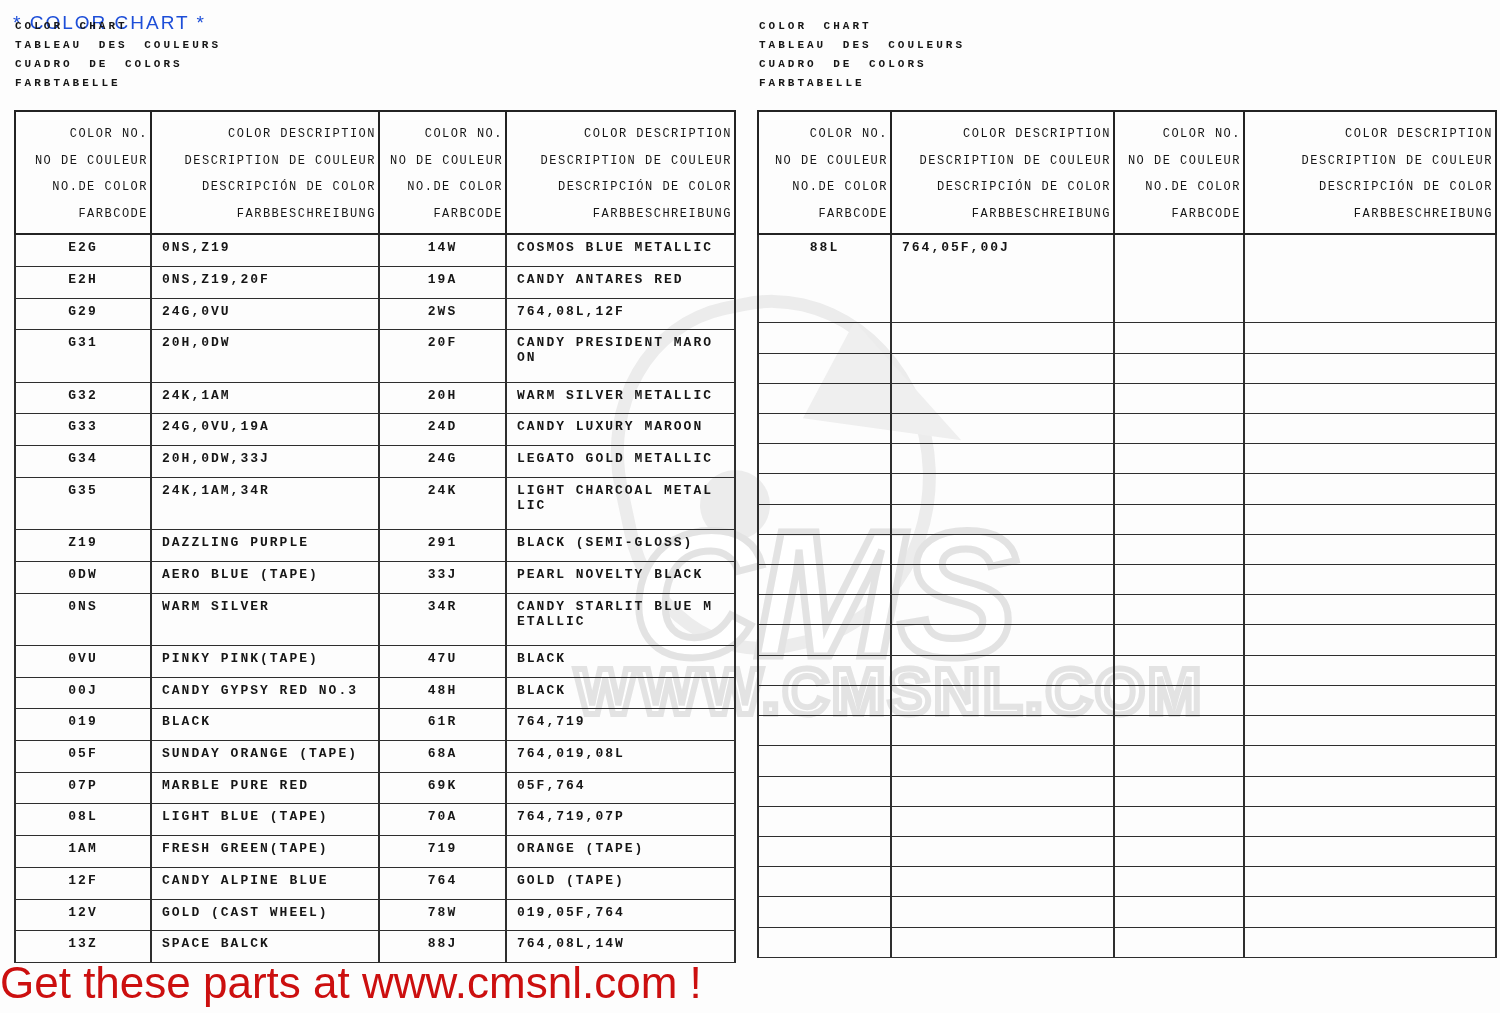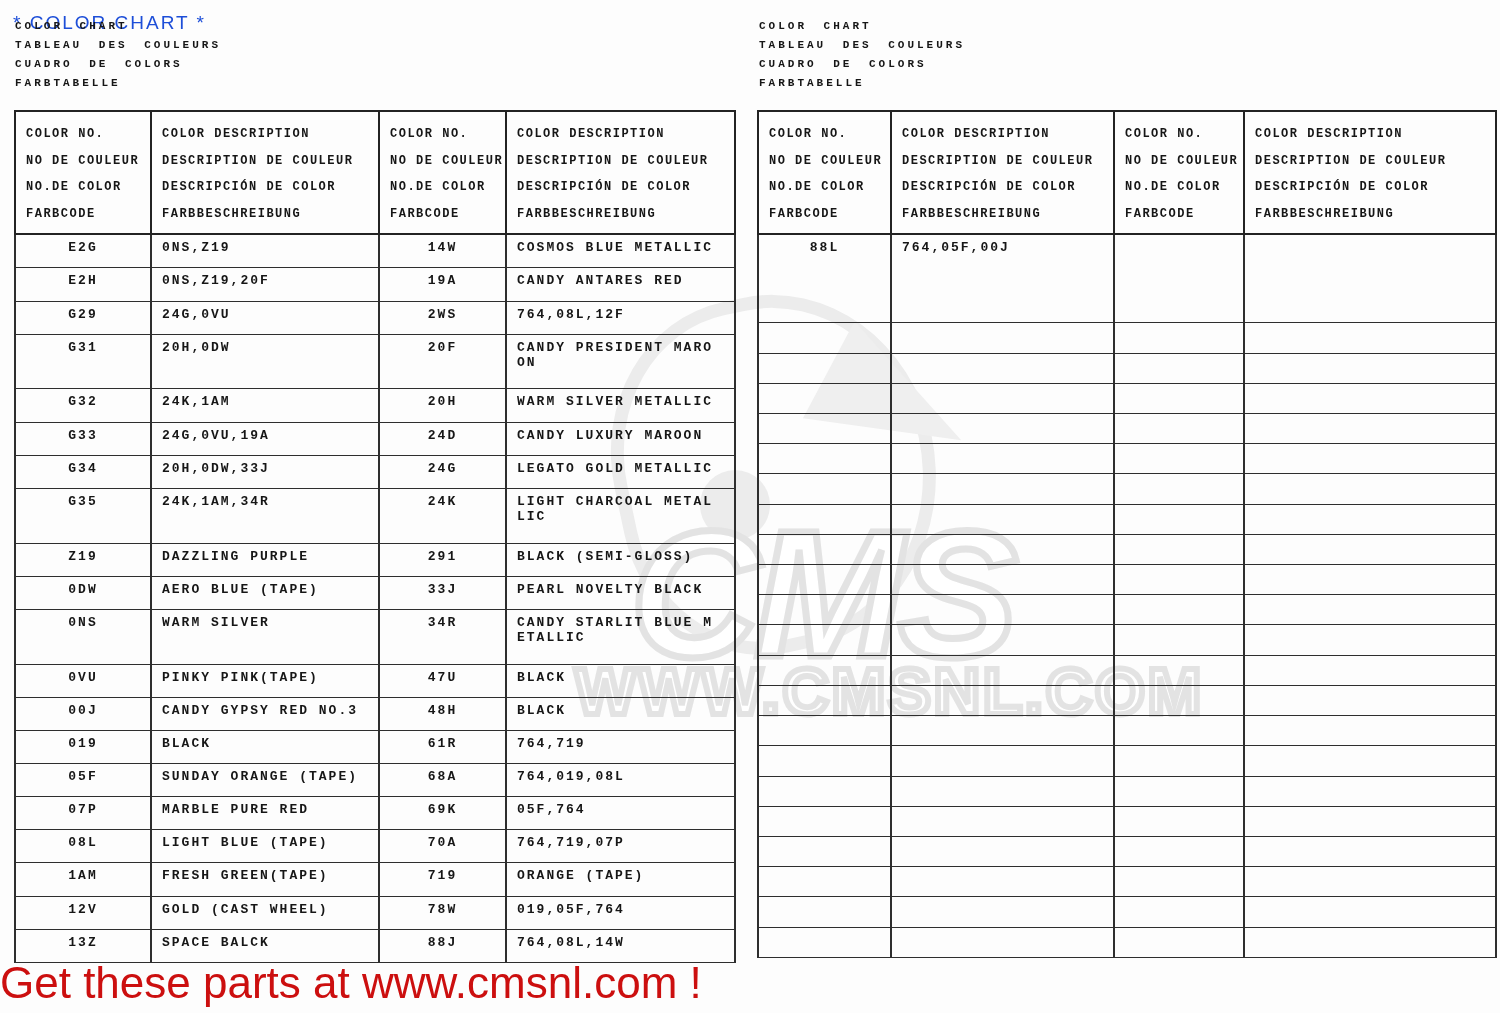--- a/index.html
+++ b/index.html
@@ -59,21 +59,21 @@
   }
   table.left-table {left:14px; top:110px;width:720px;height:853px;}
   table.right-table{left:757px;top:110px;width:738px;height:848px;}
   table.color-table th,table.color-table td{
     border:2px solid #232323;vertical-align:top;overflow:hidden;
   }
   table.color-table td{
     border-top-width:1.5px;border-bottom-width:1.5px;border-color:#2e2e2e;
   }
   th.hdr{
-    font-size:12px;font-weight:bold;text-align:left;
+    font-size:12px;font-weight:normal;text-align:right;
     letter-spacing:1.5px;line-height:26.5px;
     padding:9px 2px 6px 10px;white-space:nowrap;
     border-bottom:2px solid #232323 !important;
   }
   td.code{
     font-size:13px;font-weight:bold;letter-spacing:2px;
     text-align:center;padding:5px 2px 2px 2px;line-height:15px;
   }
   td.desc{
     font-size:13px;font-weight:bold;letter-spacing:2px;
@@ -252,20 +252,26 @@
         <td class="code">70A</td>
         <td class="desc">764,719,07P</td>
       </tr>
       <tr>
         <td class="code">1AM</td>
         <td class="desc">FRESH GREEN(TAPE)</td>
         <td class="code">719</td>
         <td class="desc">ORANGE (TAPE)</td>
       </tr>
       <tr>
+        <td class="code">12F</td>
+        <td class="desc">CANDY ALPINE BLUE</td>
+        <td class="code">764</td>
+        <td class="desc">GOLD (TAPE)</td>
+      </tr>
+      <tr>
         <td class="code">12V</td>
         <td class="desc">GOLD (CAST WHEEL)</td>
         <td class="code">78W</td>
         <td class="desc">019,05F,764</td>
       </tr>
       <tr>
         <td class="code">13Z</td>
         <td class="desc">SPACE BALCK</td>
         <td class="code">88J</td>
         <td class="desc">764,08L,14W</td>

